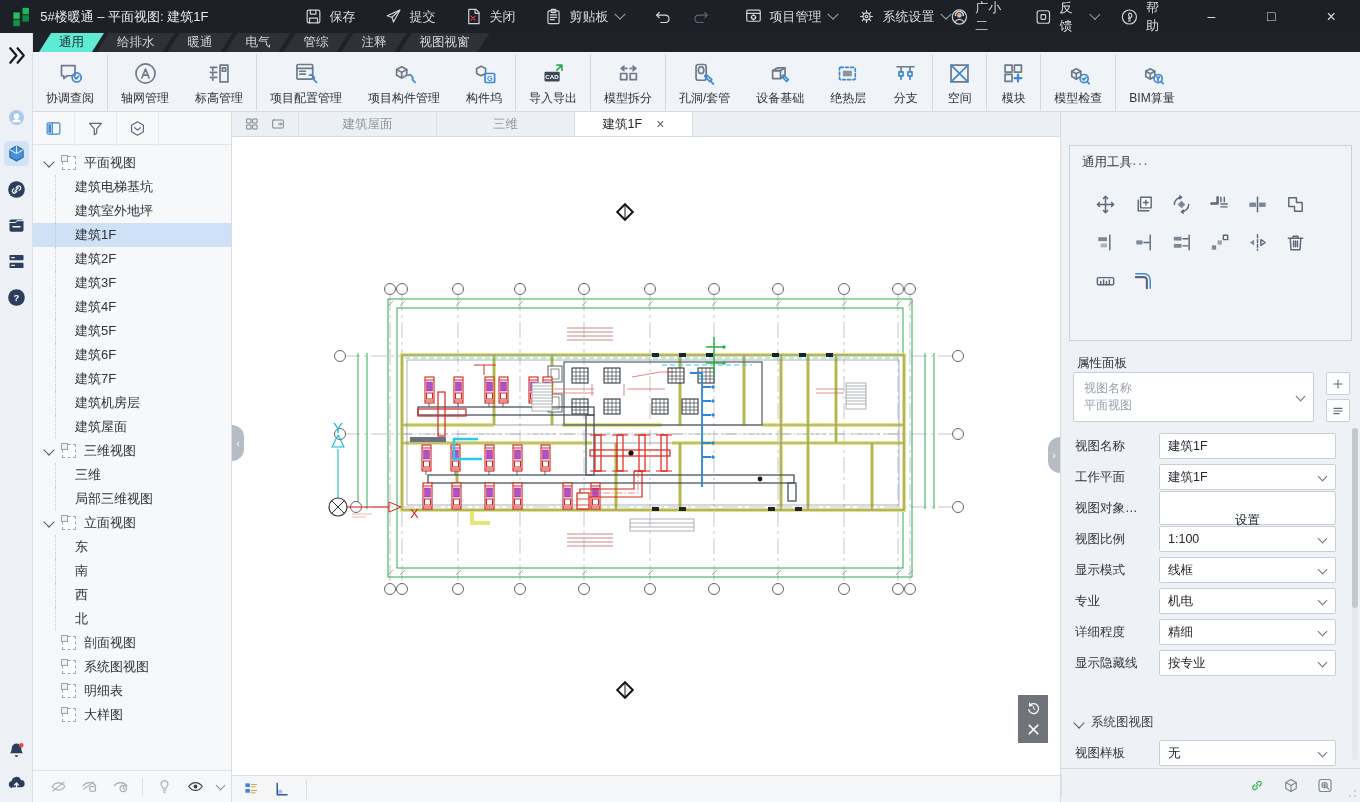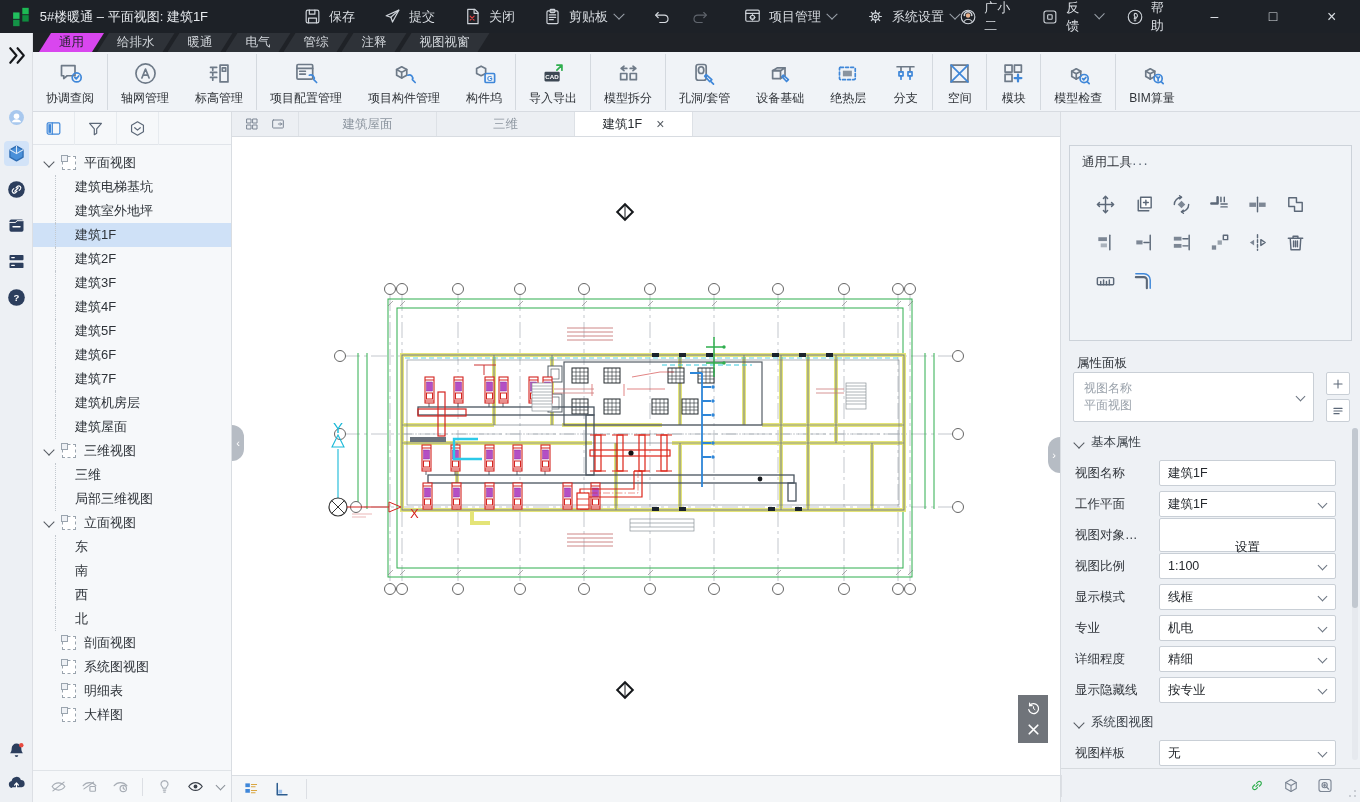--- a/index.html
+++ b/index.html
@@ -9,32 +9,32 @@
 
 .titlebar{position:absolute;left:0;top:0;width:1360px;height:33px;background:#1d2127;display:flex;align-items:center;color:#d8dce1;font-size:13px}
 .logo{width:20px;height:22px;margin-left:12px}
 .app-title{margin-left:9px;color:#e7eaee;white-space:nowrap}
 .tb-act,.tb-menu{display:flex;align-items:center;gap:7px;cursor:pointer;white-space:nowrap}
 .tb-act .ic,.tb-menu .ic{width:19px;height:19px;color:#cfd4da}
 .tb-actions{display:flex;align-items:center;gap:28px;margin-left:95px}
 .tb-hist{display:flex;align-items:center;gap:20px;margin-left:30px}
 .tb-hist .ic{width:18px;height:18px}
 .tb-hist .redo{color:#60656d}
-.tb-menus{display:flex;align-items:flex-end;gap:30px;margin-left:34px}
+.tb-menus{display:flex;align-items:flex-end;gap:20px;margin-left:34px}
 .dd-ar{width:8px;height:8px;border-right:1.5px solid #9aa1a9;border-bottom:1.5px solid #9aa1a9;transform:rotate(45deg) translate(-2px,-2px);display:none}
 .dd .dd-ar{display:inline-block}
 .tb-right{margin-left:auto;display:flex;align-items:center;gap:22px;margin-right:10px}
 .tb-user{display:flex;align-items:center;gap:7px;cursor:pointer}
 .tb-user .ic{width:20px;height:20px;color:#cfd4da}
 .winbtn{width:40px;text-align:center;font-size:14px;color:#d8dce1;cursor:pointer;line-height:33px}
 .winbtn.close{font-size:16px}
 
 .ribbon-tabs{position:absolute;left:33px;top:33px;width:1327px;height:19px;background:#1f2227;display:flex;padding-left:6px}
 .rtab{position:relative;padding:0 20px;line-height:19px;font-size:12.5px;color:#d3d7dc;background:#2e3238;clip-path:polygon(12px 0,100% 0,calc(100% - 12px) 100%,0 100%);margin-right:-7px;cursor:pointer}
-.rtab.active{background:#d946ef;color:#1d2127;z-index:2}
+.rtab.active{background:#5eead4;color:#1d2127;z-index:2}
 
 .ribbon-bar{position:absolute;left:33px;top:52px;width:1327px;height:60px;background:#f0f3f7;border-bottom:1px solid #d7dbe1;display:flex;align-items:center}
 .rtool{height:56px;padding:3px 13px 0;display:flex;flex-direction:column;align-items:center;justify-content:center;cursor:pointer;color:#6e7a88}
 .rtool.end{border-right:1px solid #d4d9df}
 .rtool .ic{width:27px;height:27px}
 .rtool .rlabel{font-size:12px;color:#2f3338;margin-top:3px;white-space:nowrap}
 
 .leftrail{position:absolute;left:0;top:33px;width:33px;height:769px;background:#edf0f4;border-right:1px solid #dcdfe4}
 .rail-ic{position:absolute;left:4px;width:25px;height:25px;display:flex;align-items:center;justify-content:center;cursor:pointer;border-radius:4px}
 .rail-ic .ic{width:21px;height:21px}
@@ -1090,24 +1090,20 @@
     <span class="btn">
         <span class="ic" data-icon="listbtn">
           <svg viewBox="0 0 24 24">
             <path d="M5 7.5h14M5 12h14M5 16.5h9" stroke-width="1.8"></path>
           </svg>
         </span>
       </span>
   </div>
 
   <div class="psec" style="top:316px">
-    <div class="psec-head">
-        <span class="tchev"></span>
-        <span class="psec-title">基本属性</span>
-      </div>
     <div>
 
     <div class="prow input">
           <span class="plabel">视图名称</span>
           <span class="pctrl">建筑1F</span>
         </div>
         <div class="prow select">
           <span class="plabel">工作平面</span>
           <span class="pctrl">建筑1F</span>
         </div>

